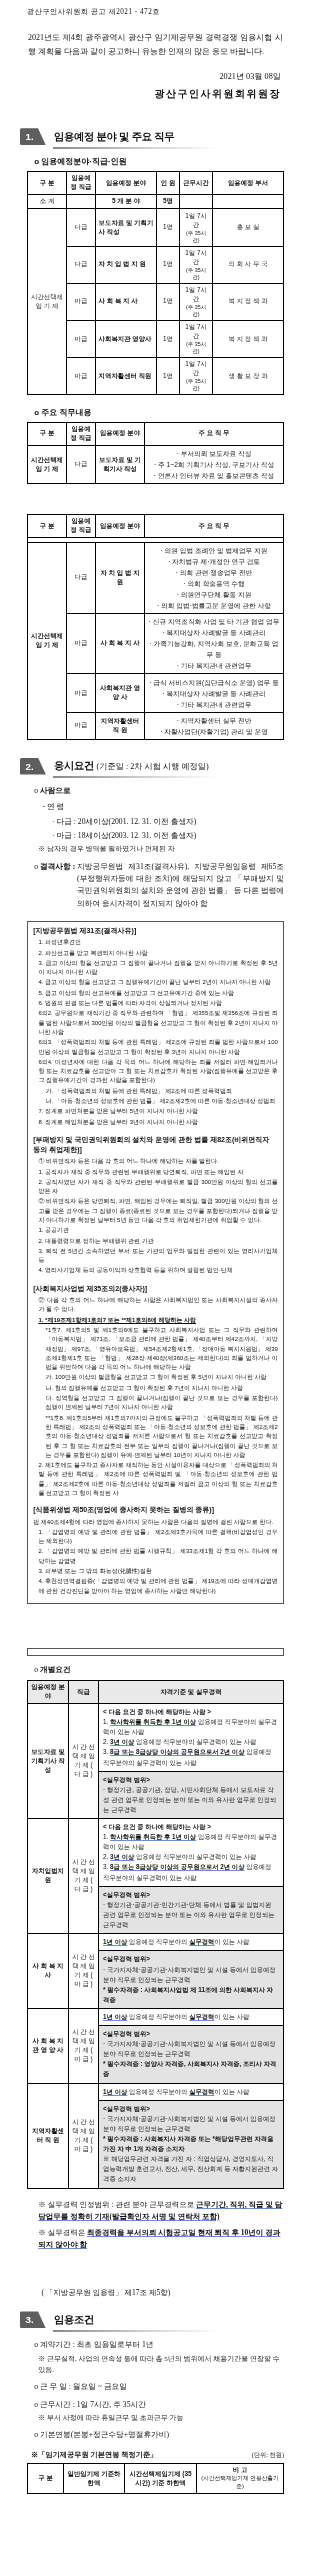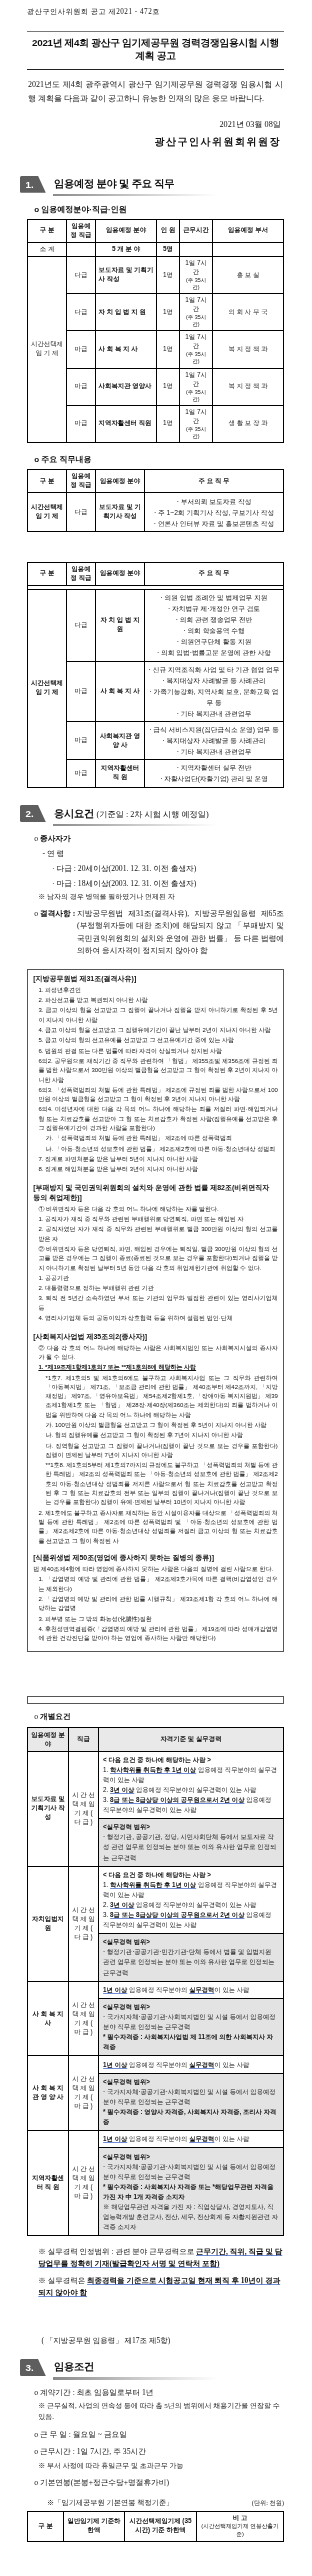--- a/index.html
+++ b/index.html
@@ -34,33 +34,30 @@
   .duty{font-size:6.7px;line-height:1.65;text-align:left;}
   .big-box{border:1.5px double #555;padding:4.1px 5.2px 6.2px;margin:11.3px 0 0 0;font-family:"Liberation Sans",sans-serif;}
   .big-box .law-t{font-weight:700;font-size:7px;margin:4.1px 0 2.1px;}
   .big-box .itm{font-size:6px;line-height:1.55;margin:1px 0 1px 5.2px;text-align:justify;}
   .big-box .itm.in1{margin-left:12.4px;}
   .thin-box{border:0.7px solid #555;height:6.2px;margin:44px 0 7.2px;}
   .qual-white{padding:3.1px 4.1px;font-size:6.3px;line-height:1.6;text-align:left;}
   .qual-gray{background:#e3e3e3;padding:3.1px 4.1px;font-size:6.3px;line-height:1.6;text-align:left;border-top:0.5px solid #000;}
   .qual-gray .sc-h{font-weight:700;}
   .pay-note{display:flex;justify-content:space-between;align-items:flex-end;margin:8.2px 0 3.1px 4.1px;font-size:7.2px;}
-  .pay-note .l{font-weight:400;font-family:"Liberation Sans",sans-serif;margin-left:16px;}
+  .pay-note .l{font-weight:700;font-family:"Liberation Sans",sans-serif;}
   .sp{width:100%;}
 </style>
 </head>
 <body>
 
 <div class="page">
 
   <div class="notice-no">광산구인사위원회 공고 제2021 - 472호</div>
 
-  <div class="title-box">
-    <span class="t">2021년 제4회 광산구 임기제공무원 경력경쟁임용시험 시행 계획 공고</span>
-  </div>
 
   <div class="intro">2021년도 제4회 광주광역시 광산구 임기제공무원 경력경쟁 임용시험 시행 계획을 다음과 같이 공고하니 유능한 인재의 많은 응모 바랍니다.</div>
 
   <div class="date-line">2021년 03월 08일</div>
   <div class="signer">광산구인사위원회위원장</div>
 
   <div class="sec" style="margin-top:27px;">
     <div class="sec-row">
       <div class="badge">1.</div>
       <div class="sec-title">임용예정 분야 및 주요 직무</div>
@@ -242,21 +239,21 @@
     </table>
 
   <div class="sec" style="margin-top:17.5px">
     <div class="sec-row">
       <div class="badge">2.</div>
       <div class="sec-title"><span>응시요건</span> <span class="note">(기준일 : 2차 시험 시행 예정일)</span></div>
     </div>
     <div class="grad"></div>
   </div>
 
-  <div class="o-item">o <b>종사자가</b></div>
+  <div class="o-item">o <b>사람으로</b></div>
   <div class="dash">- 연        령</div>
   <div class="dot">· 다급 : 20세이상(2001. 12. 31. 이전 출생자)</div>
   <div class="dot">· 마급 : 18세이상(2003. 12. 31. 이전 출생자)</div>
   <div class="star">※ 남자의 경우 병역을 필하였거나 면제된 자</div>
 
   <div class="o-item" style="display:flex">
     <span style="white-space:nowrap">o&nbsp;<b>결격사항 :</b>&nbsp;</span>
     <span style="text-align:justify">지방공무원법 제31조(결격사유), 지방공무원임용령 제65조(부정행위자등에 대한 조치)에 해당되지 않고 「부패방지 및 국민권익위원회의 설치와 운영에 관한 법률」 등 다른 법령에 의하여 응시자격이 정지되지 않아야 함</span>
   </div>
 
@@ -386,21 +383,21 @@
           <div>· 국가지자체·공공기관·사회복지법인 및 시설 등에서 임용예정분야 직무로 인정되는 근무경력</div>
           <div style="font-weight:700">* 필수자격증 : 사회복지사 자격증 또는 *해당업무관련 자격을 가진 자 中  1개 자격증 소지자</div>
           <div>※ 해당업무관련 자격을 가진 자 : 직업상담사, 경영지도사, 직업능력개발 훈련교사, 전산, 세무, 전산회계 등 자활지원관련 자격증 소지자</div>
         </div>
       </td>
     </tr>
   </tbody>
     </table>
 
   <div class="star" style="font-size:7.5px;margin-top:10.3px"><span>※ 실무경력 인정범위 : 관련 분야 근무경력으로 </span><span class="bu">근무기간, 직위, 직급 및 담당업무를 정확히 기재(발급확인자 서명 및 연락처 포함)</span></div>
-  <div class="star" style="font-size:7.5px"><span>※ 실무경력은 </span><b style="text-decoration:underline;text-decoration-color:#6f8cd6">최종경력을 기준으로 시험공고일 현재 퇴직 후 10년이 경과되지 않아야 함</b></div>
+  <div class="star" style="font-size:7.5px"><span>※ 실무경력은 </span><b style="text-decoration:underline;text-decoration-color:#6f8cd6">최종경력을 부서의뢰 시험공고일 현재 퇴직 후 10년이 경과되지 않아야 함</b></div>
 
   <div class="sp" style="height:33px"></div>
   <div style="font-size:7.5px;margin-left:14.4px">( 「지방공무원 임용령」 제17조 제5항)</div>
 
   <div class="sec">
     <div class="sec-row">
       <div class="badge">3.</div>
       <div class="sec-title">임용조건</div>
     </div>
     <div class="grad"></div>

